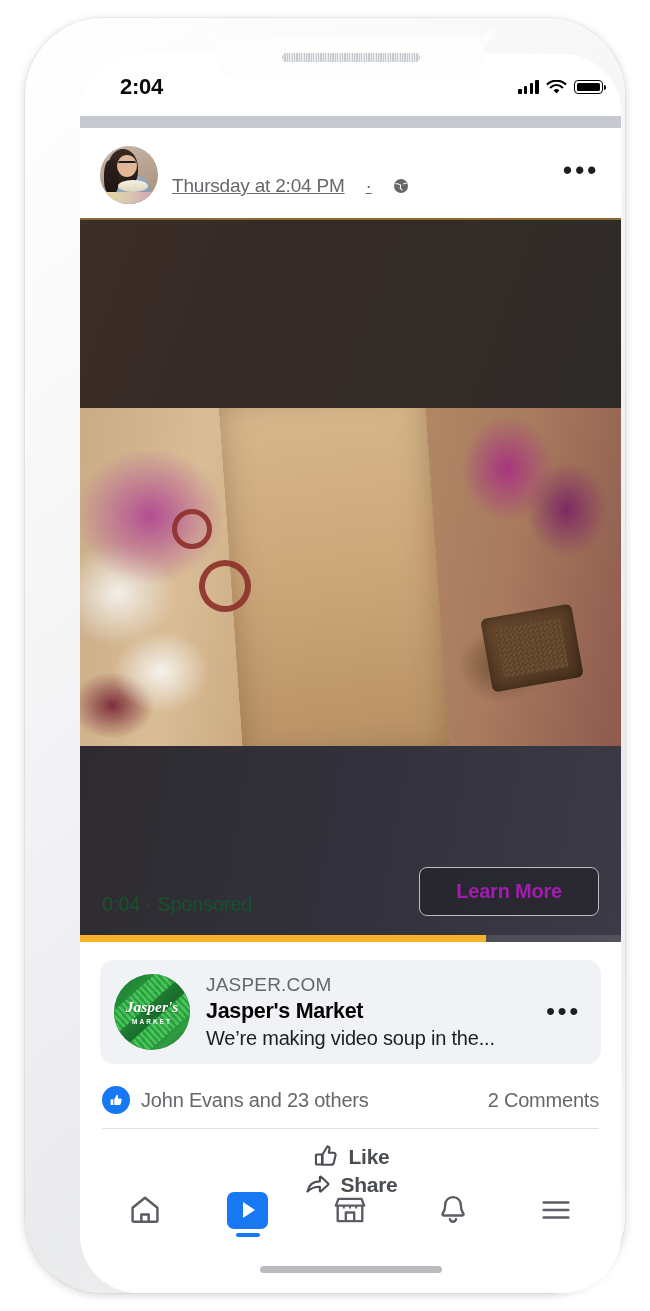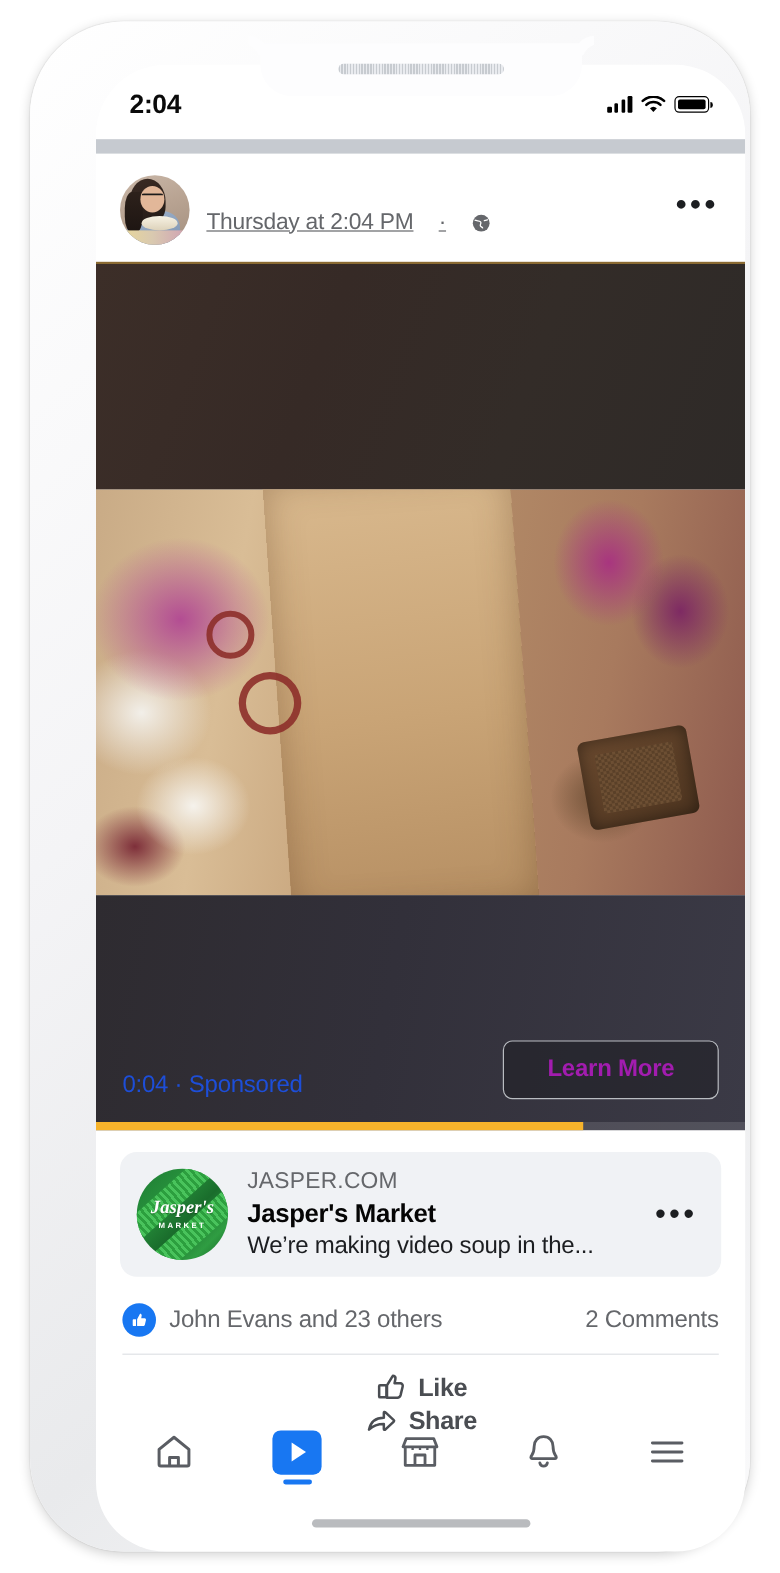--- a/index.html
+++ b/index.html
@@ -53,21 +53,21 @@
     width: 138px; height: 9px;
     border-radius: 5px;
     background:
       repeating-linear-gradient(90deg, #c3c7cd 0 1.2px, #e8eaee 1.2px 2.4px),
       #d9dce1;
     opacity: .92;
   }
 
   
   #status-bar {
-    position: absolute; left: 0; top: 0;
+    position: absolute; left: 12px; top: 0;
     width: 541px; height: 58px;
     display: flex; align-items: center; justify-content: space-between;
     padding: 8px 30px 0 28px;
     z-index: 30;
   }
   #status-time { font-size: 22px; font-weight: 700; color: #0a0a0a; letter-spacing: -.3px; }
   #status-icons { display: flex; align-items: center; gap: 7px; }
   .sig-bars { display: flex; align-items: flex-end; gap: 2.2px; height: 14px; }
   .sig-bars i { display:block; width: 3.6px; background: #000; border-radius: 1px; }
   .sig-bars i:nth-child(1){height:5px}
@@ -208,21 +208,21 @@
     content:""; position:absolute; left:14%; top:16%; width:72%; height:68%;
     background: repeating-conic-gradient(#5a4028 0 25%, #6d4f33 0 50%);
     background-size: 5px 5px; border-radius:3px;
   }
 
   #video-overlay {
     position:absolute; left:0; bottom:0; width:100%;
     padding: 0 22px 26px 22px;
     display:flex; align-items:flex-end; justify-content:space-between;
   }
-  #video-label { font-size: 20px; color:#1d4ed8; letter-spacing:-.2px; }
+  #video-label { font-size: 20px; color:#14532d; letter-spacing:-.2px; }
   #learn-more-btn {
     border: 1.6px solid #b9bcc1;
     background: rgba(30,30,34,.55);
     color: #a21caf; font-size: 20px; font-weight: 700;
     padding: 12px 36px; border-radius: 8px; letter-spacing:-.2px;
   }
   #progress-track {
     position:absolute; left:0; bottom:0; width:100%; height:7px; background: rgba(255,255,255,.12);
   }
   #progress-fill { height:100%; width:75%; background:#f7b32b; }

